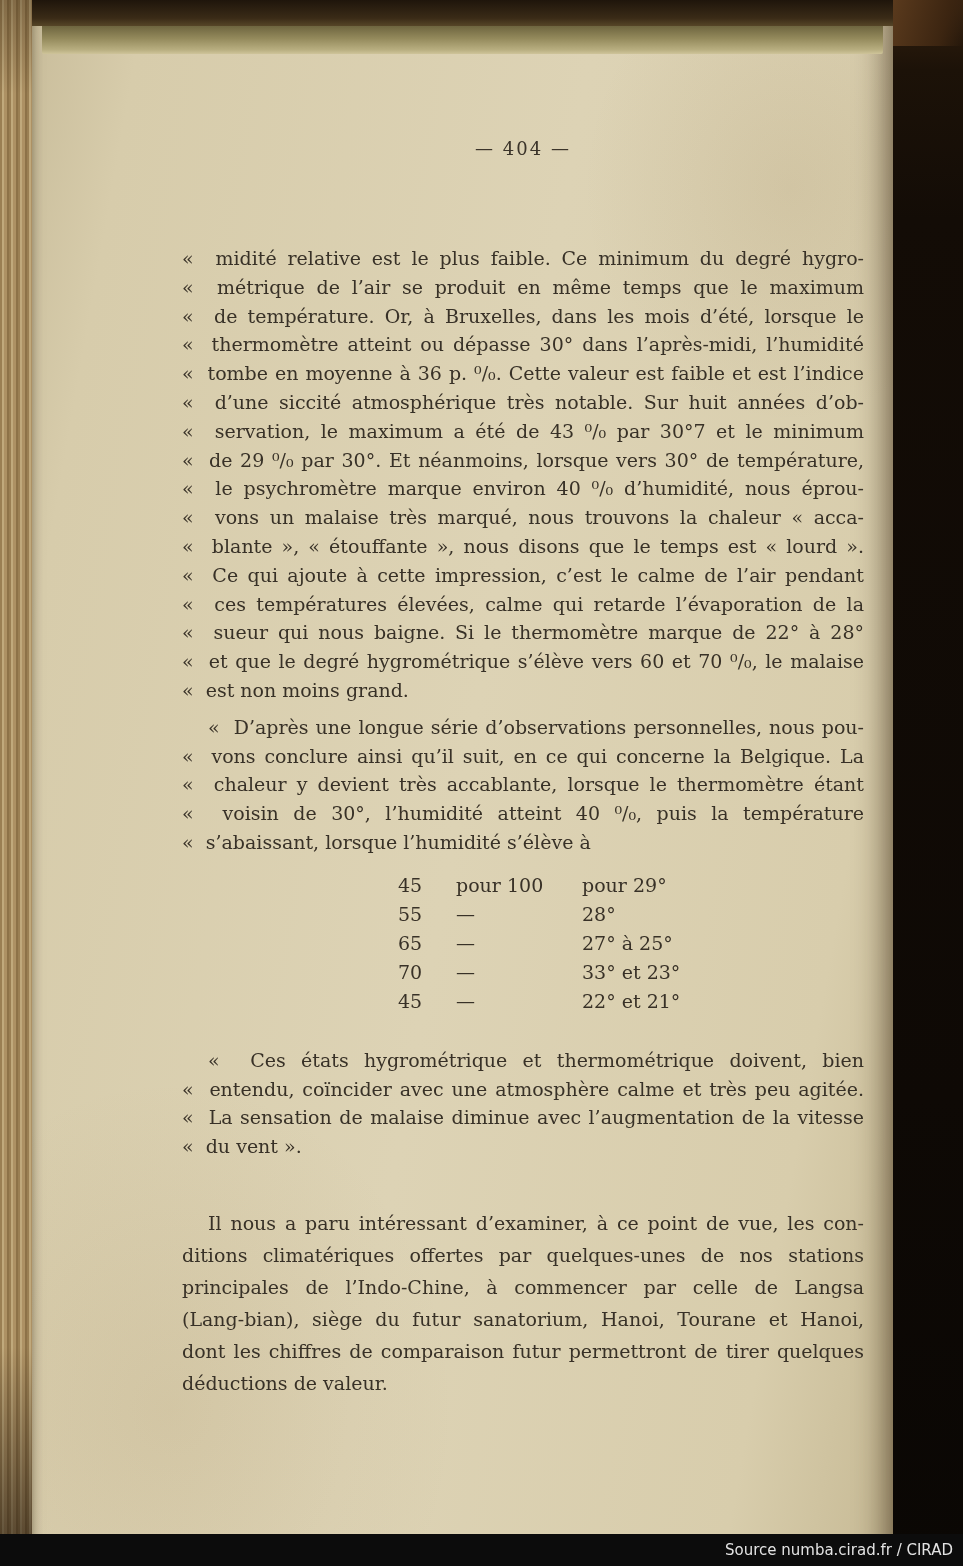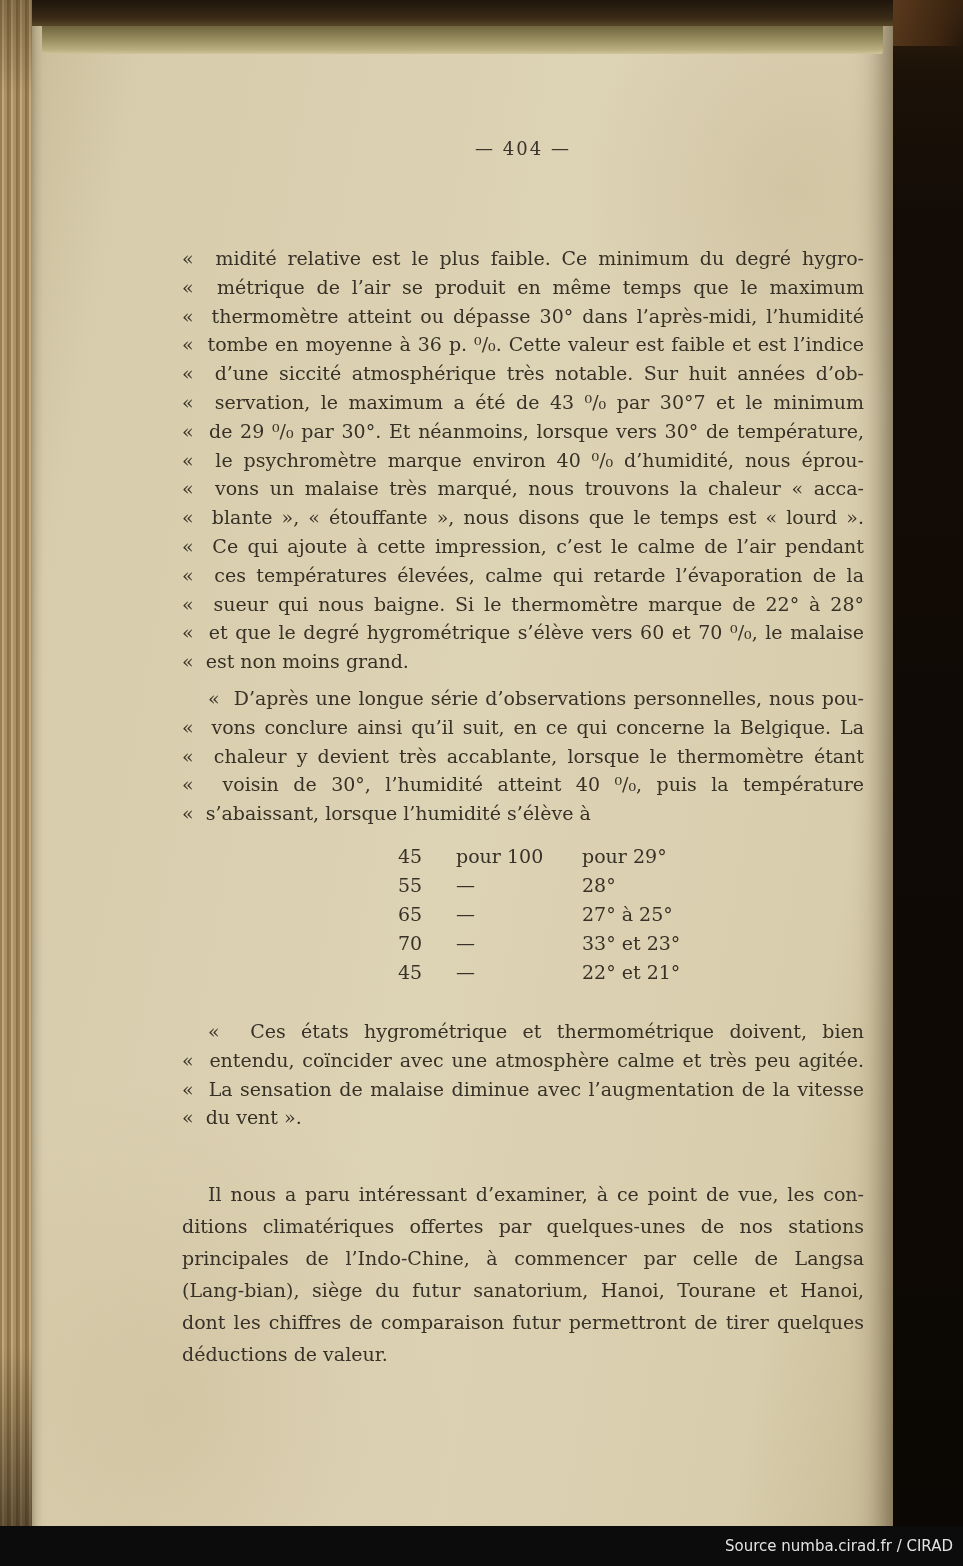--- a/index.html
+++ b/index.html
@@ -60,37 +60,38 @@
   .block.plain{margin-top:46px;line-height:32px;}
   .line{text-align:justify;text-align-last:justify;}
   .line.last{text-align-last:left;}
   .line.indent{text-indent:26px;}
   .trow{display:flex;line-height:29px;margin-left:216px;}
   .tcell.c0{width:58px;}
   .tcell.c1{width:118px;}
   .tcell.c2{padding-left:8px;text-align:right;}
   
   .source-bar{
-    position:absolute;left:0;bottom:0;width:100%;height:40px;box-sizing:border-box;
+    position:absolute;left:0;bottom:0;width:100%;height:32px;box-sizing:border-box;
     background:#0c0c0c;color:#e3e3e3;
     font-family:"DejaVu Sans",sans-serif;font-size:15px;
     display:flex;align-items:center;justify-content:flex-end;padding-right:10px;
   }
 </style>
 </head>
 <body>
 
 <div class="stage">
   <div class="left-edges"></div>
   <div class="page">
     <div class="page-number">— 404 —</div>
     <div class="page-text">
         <div class="block quoted">
           <div class="line">«&nbsp; midité relative est le plus faible. Ce minimum du degré hygro-</div>
           <div class="line">«&nbsp; métrique de l’air se produit en même temps que le maximum</div>
+          <div class="line">«&nbsp; de température. Or, à Bruxelles, dans les mois d’été, lorsque le</div>
           <div class="line">«&nbsp; thermomètre atteint ou dépasse 30° dans l’après-midi, l’humidité</div>
           <div class="line">«&nbsp; tombe en moyenne à 36 p. ⁰/₀. Cette valeur est faible et est l’indice</div>
           <div class="line">«&nbsp; d’une siccité atmosphérique très notable. Sur huit années d’ob-</div>
           <div class="line">«&nbsp; servation, le maximum a été de 43 ⁰/₀ par 30°7 et le minimum</div>
           <div class="line">«&nbsp; de 29 ⁰/₀ par 30°. Et néanmoins, lorsque vers 30° de température,</div>
           <div class="line">«&nbsp; le psychromètre marque environ 40 ⁰/₀ d’humidité, nous éprou-</div>
           <div class="line">«&nbsp; vons un malaise très marqué, nous trouvons la chaleur « acca-</div>
           <div class="line">«&nbsp; blante », « étouffante », nous disons que le temps est « lourd ».</div>
           <div class="line">«&nbsp; Ce qui ajoute à cette impression, c’est le calme de l’air pendant</div>
           <div class="line">«&nbsp; ces températures élevées, calme qui retarde l’évaporation de la</div>

